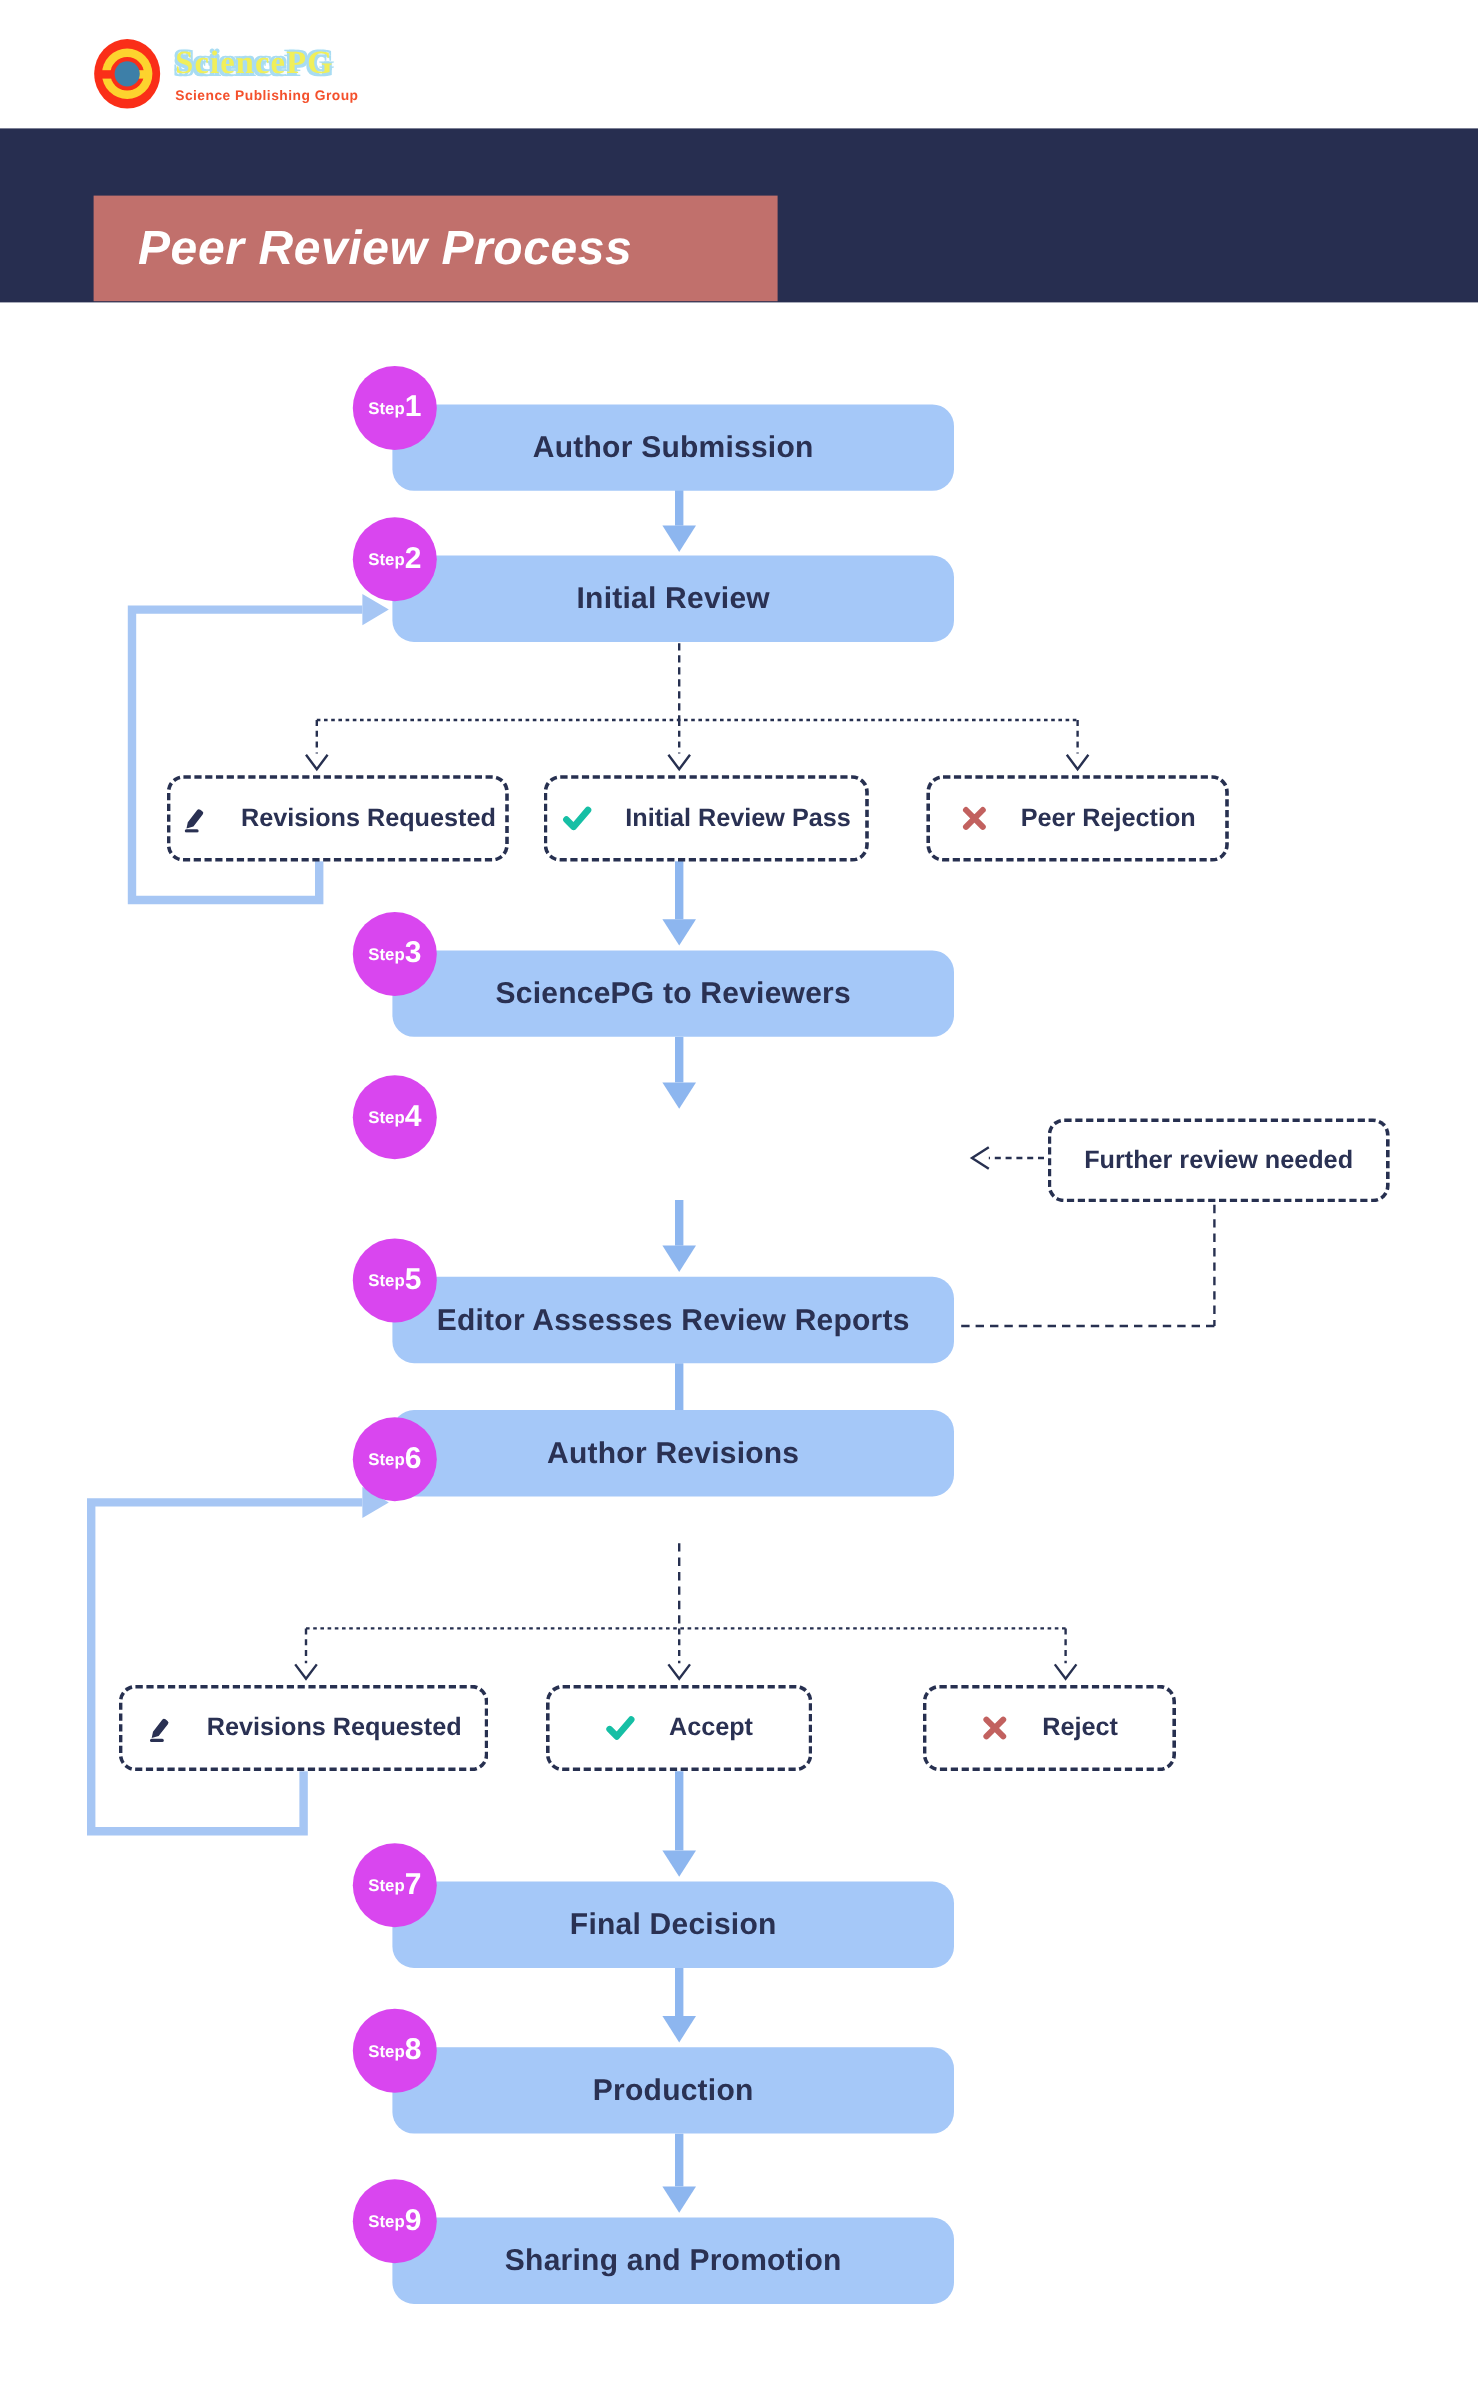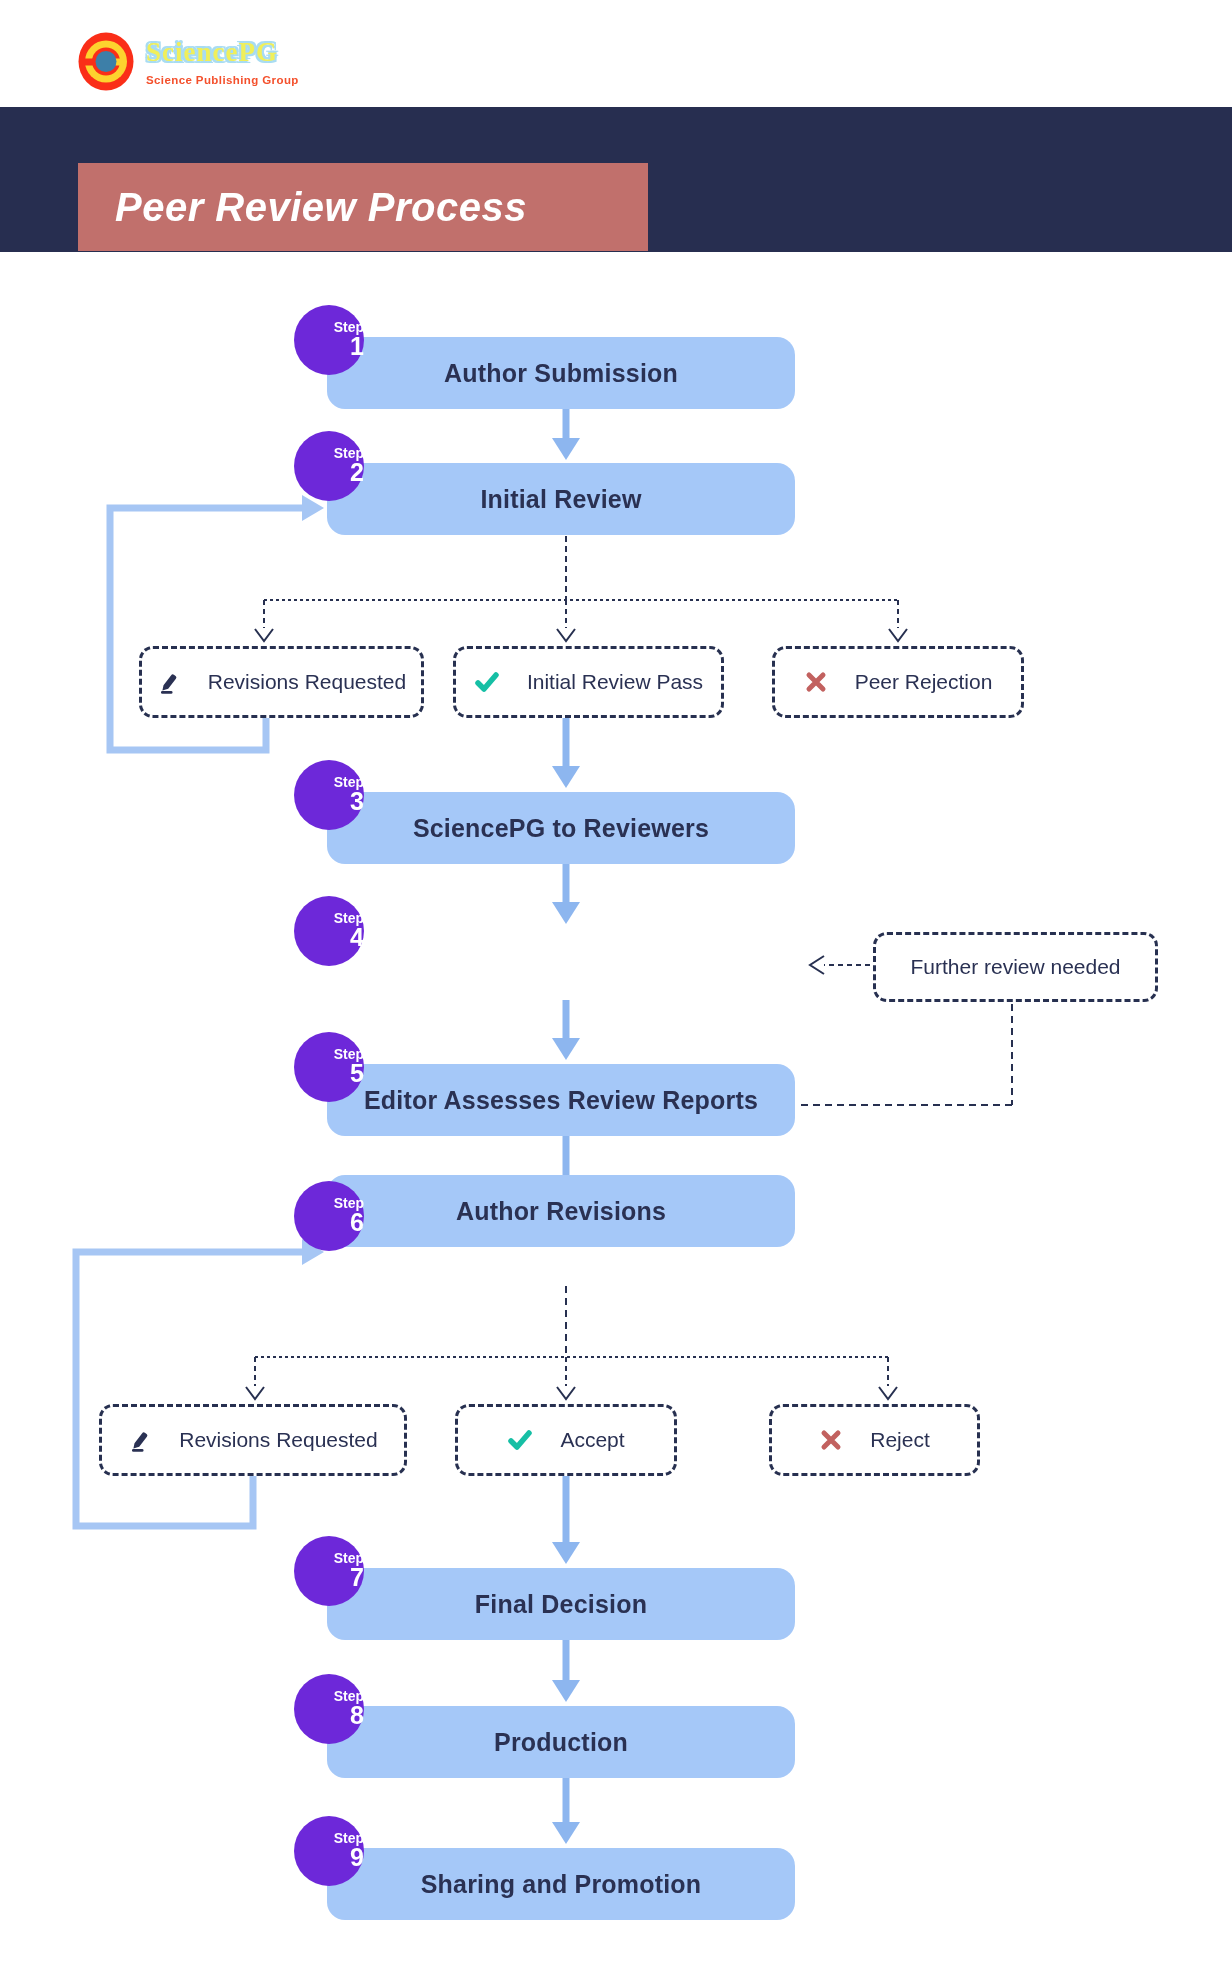--- a/index.html
+++ b/index.html
@@ -24,30 +24,30 @@
   
   .connectors{position:absolute;left:0;top:0;width:1232px;height:1986px;z-index:1;}
 
   
   .box{position:absolute;left:327px;width:468px;height:72px;background:#a5c8f8;border-radius:18px;
        display:flex;align-items:center;justify-content:center;font-size:25px;font-weight:bold;
        color:#2a3153;z-index:2;letter-spacing:0.2px;}
   .s-b1{top:337px}.s-b2{top:463px}.s-b3{top:792px}.s-b4{top:928px}.s-b5{top:1064px}
   .s-b6{top:1175px}.s-b7{top:1568px}.s-b8{top:1706px}.s-b9{top:1848px}
 
-  .circle{position:absolute;left:294px;width:70px;height:70px;border-radius:50%;background:#6d28d9;
-          color:#fff;display:flex;flex-direction:column;align-items:flex-end;justify-content:center;
+  .circle{position:absolute;left:294px;width:70px;height:70px;border-radius:50%;background:#d946ef;
+          color:#fff;display:flex;flex-direction:row;align-items:center;justify-content:center;
           z-index:3;line-height:1.02;}
   .c-step{font-size:14px;font-weight:bold;}
   .c-num{font-size:25px;font-weight:bold;}
   .s-c1{top:305px}.s-c2{top:431px}.s-c3{top:760px}.s-c4{top:896px}.s-c5{top:1032px}
   .s-c6{top:1181px}.s-c7{top:1536px}.s-c8{top:1674px}.s-c9{top:1816px}
 
   .branch{position:absolute;height:72px;background:#ffffff;border:3px dashed #273050;border-radius:14px;
-          display:flex;align-items:center;justify-content:center;gap:27px;font-size:21px;font-weight:normal;
+          display:flex;align-items:center;justify-content:center;gap:27px;font-size:21px;font-weight:bold;
           color:#2a3153;box-sizing:border-box;z-index:2;}
   .b-rr1{left:139px;top:646px;width:285px}
   .b-irp{left:453px;top:646px;width:271px}
   .b-dr{left:772px;top:646px;width:252px}
   .b-rr2{left:99px;top:1404px;width:308px}
   .b-acc{left:455px;top:1404px;width:222px}
   .b-rej{left:769px;top:1404px;width:211px}
   .side-note{left:873px;top:932px;width:285px;height:70px;font-size:21px;z-index:2;}
   .ic{display:flex;align-items:center;}
 </style>

